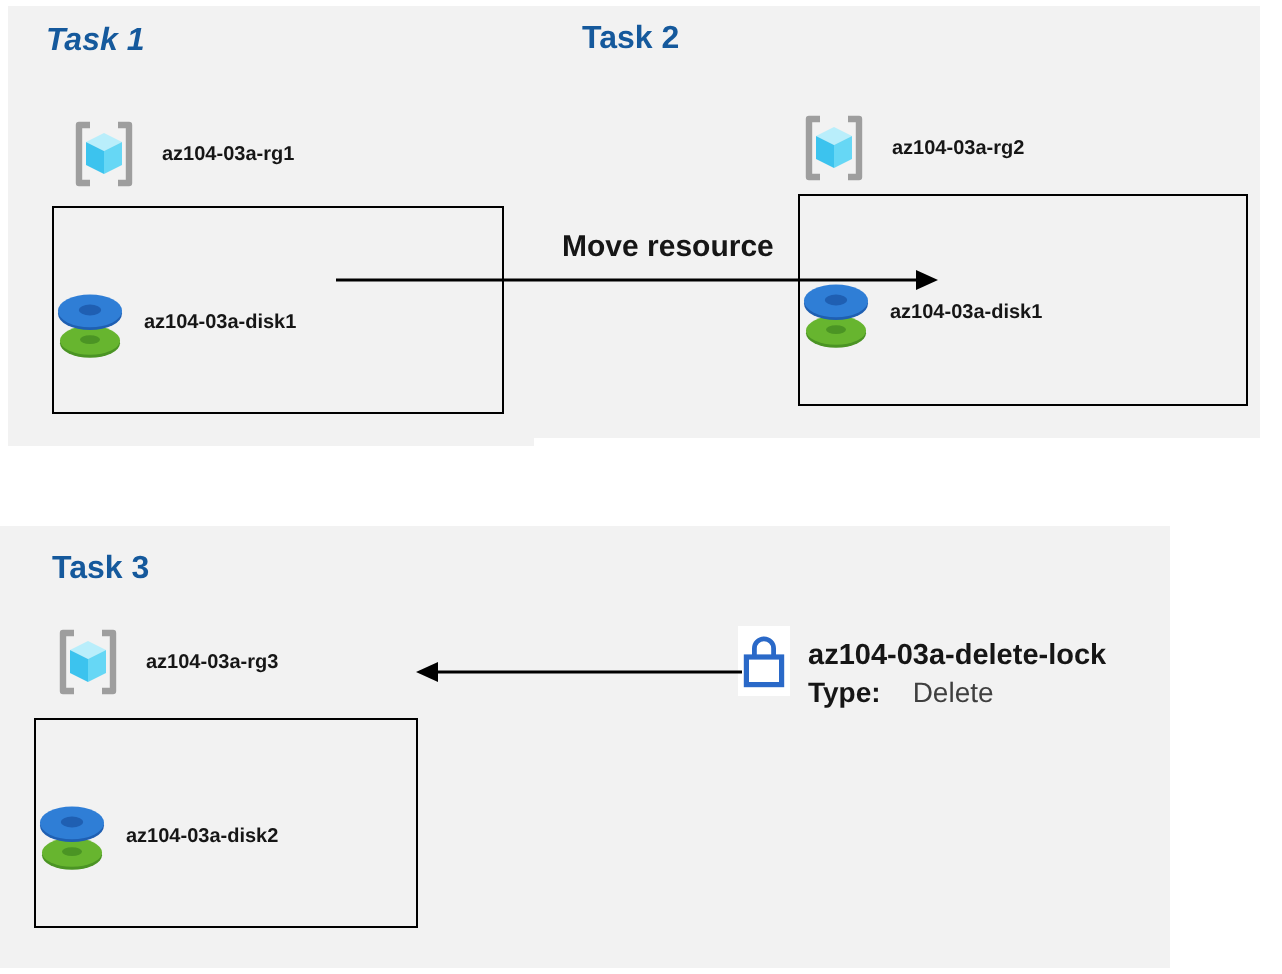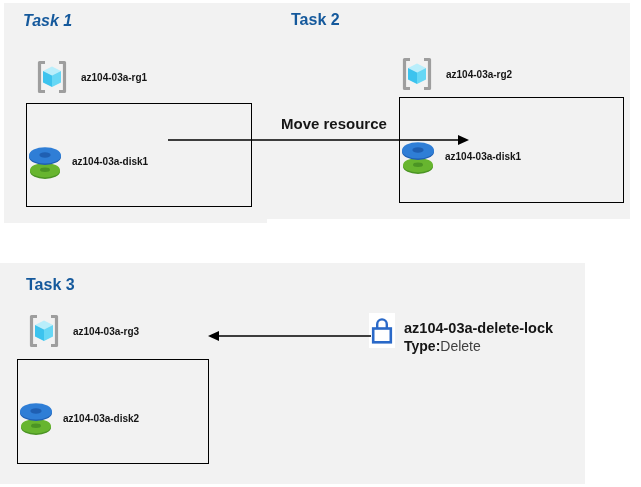--- a/index.html
+++ b/index.html
@@ -100,21 +100,21 @@
   .lock-text { margin-left: 9px; margin-top: 6px; }
   .lock-title {
     font-size: 14.5px;
     font-weight: 700;
     color: var(--label);
     line-height: 18px;
     white-space: nowrap;
   }
   .lock-type { font-size: 14px; line-height: 18px; white-space: nowrap; }
   .lock-type .type-label { font-weight: 700; color: var(--label); }
-  .lock-type .type-value { font-weight: 400; color: var(--muted); margin-left: 0; }
+  .lock-type .type-value { font-weight: 400; color: var(--muted); margin-left: 16px; }
 
   .bracket { stroke: var(--rg_bracket); stroke-width: 3.2; fill: none; stroke-linejoin: round; }
   .cube-top   { fill: var(--cube_top); }
   .cube-left  { fill: var(--cube_left); }
   .cube-right { fill: var(--cube_right); }
 
   .disk-blue       { fill: var(--disk_blue); }
   .disk-blue-dark  { fill: var(--disk_blue_dark); }
   .disk-green      { fill: var(--disk_green); }
   .disk-green-dark { fill: var(--disk_green_dark); }

